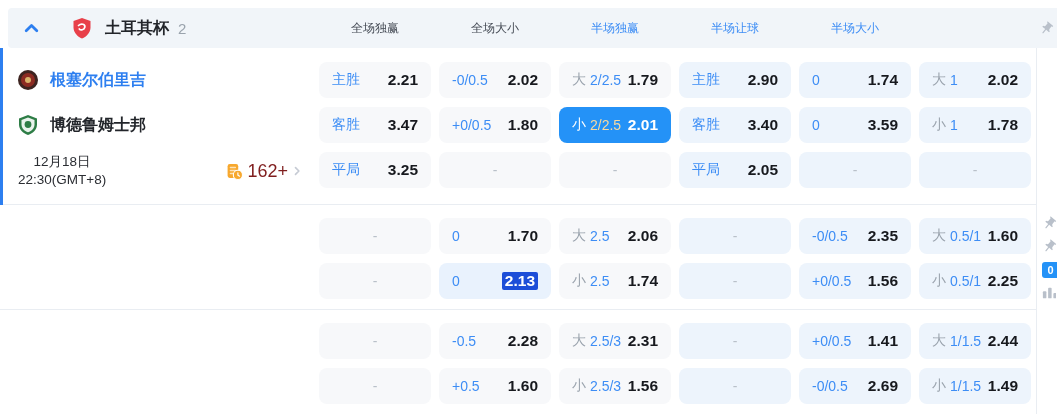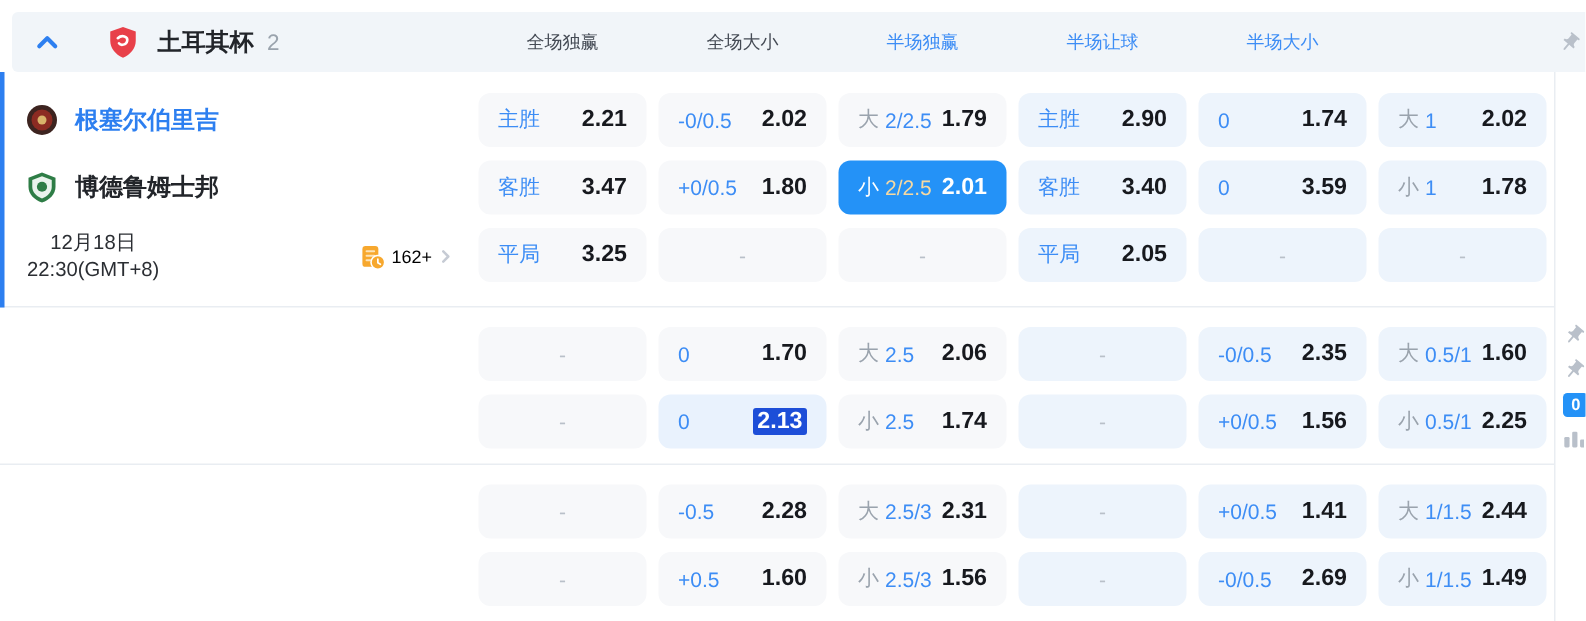--- a/index.html
+++ b/index.html
@@ -31,21 +31,21 @@
   .left-row { position:absolute; left:0; width:315px; height:36px; display:flex; align-items:center; }
   .left-team1 { top:14px; cursor:pointer; }
   .left-team2 { top:59px; cursor:pointer; }
   .left-date  { top:101px; height:44px; }
   .team-logo { margin-left:17px; width:22px; height:22px; flex-shrink:0; }
   .team-name { margin-left:11px; font-size:16px; font-weight:bold; }
   .team-name.home { color:#2d7ff0; }
   .team-name.away { color:#22252a; }
   .date-block { margin-left:18px; text-align:center; font-size:13.5px; color:#2b2e33; line-height:18px; }
   .markets-link { margin-left:auto; margin-right:12px; display:flex; align-items:center; cursor:pointer; }
-  .markets-count { margin-left:4px; font-size:12px; color:#000000; }
+  .markets-count { margin-left:4px; font-size:18px; color:#7f1d1d; }
   .markets-chevron { margin-left:3px; display:flex; }
 
   
   .sections { width:1037px; }
   .section { padding:14px 0 16px; }
   .section + .section { border-top:1px solid #e9edf2; padding:13px 0 10px; }
   .grid-row { display:grid; grid-template-columns:repeat(6,120px); margin-left:315px; height:36px; }
   .grid-row + .grid-row { margin-top:9px; }
   .slot { display:flex; justify-content:center; }
   .pill {

